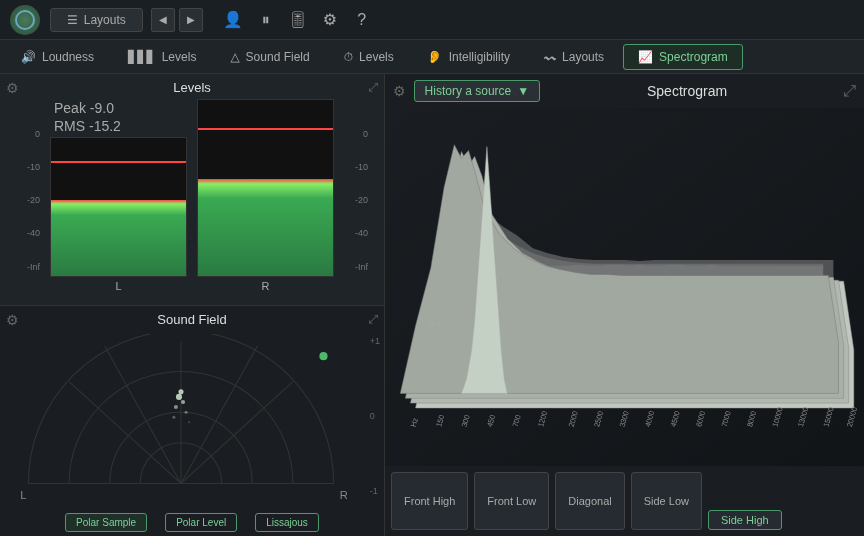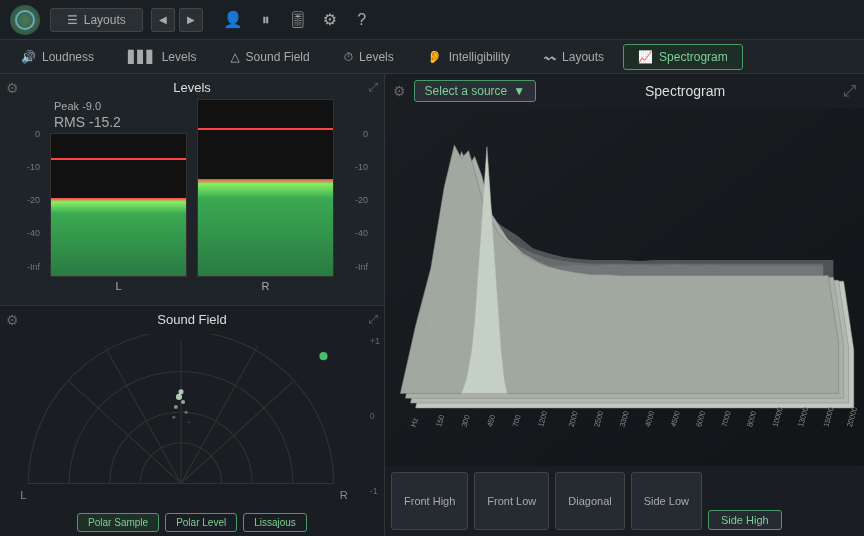--- a/index.html
+++ b/index.html
@@ -190,21 +190,21 @@
     }
     .channel-info {
       font-size: 9px;
       color: #888;
       line-height: 1.3;
       text-align: left;
       width: 100%;
       padding-left: 4px;
       margin-bottom: 2px;
     }
-    .channel-info .peak { color: #aaa; font-size: 11px; }
+    .channel-info .peak { color: #aaa; font-size: 14px; }
     .channel-info .rms-val { color: #aaa; font-size: 14px; }
     .bar-container {
       flex: 1;
       background: #111;
       border: 1px solid #333;
       position: relative;
       width: 100%;
       overflow: hidden;
     }
     .bar-fill {
@@ -234,21 +234,21 @@
       position: relative;
       padding: 6px;
     }
     .sf-buttons {
       position: absolute;
       bottom: 4px;
       left: 0;
       right: 0;
       display: flex;
       justify-content: center;
-      gap: 6px;
+      gap: 18px;
     }
     .sf-btn {
       background: transparent;
       border: 1px solid #4a9a6a;
       color: #7dcf97;
       padding: 3px 10px;
       border-radius: 3px;
       font-size: 10px;
       cursor: pointer;
     }
@@ -493,21 +493,21 @@
         <button class="sf-btn">Polar Level</button>
         <button class="sf-btn">Lissajous</button>
       </div>
     </div>
   </div>
 
   <div class="right-panel">
     <div class="spectrogram-header">
       <span style="color:#666; font-size:14px; cursor:pointer;">⚙</span>
       <div class="source-select">
-        <span>Select a source</span>
+        <span>History a source</span>
         <span>▼</span>
       </div>
       <div class="spectrogram-title">Spectrogram</div>
       <span class="spectrogram-expand">⤢</span>
     </div>
 
     <div class="spectrogram-body">
 
       <svg width="100%" height="100%" viewBox="0 0 470 370" preserveAspectRatio="none" style="position:absolute;top:0;left:0;">
         <defs>

